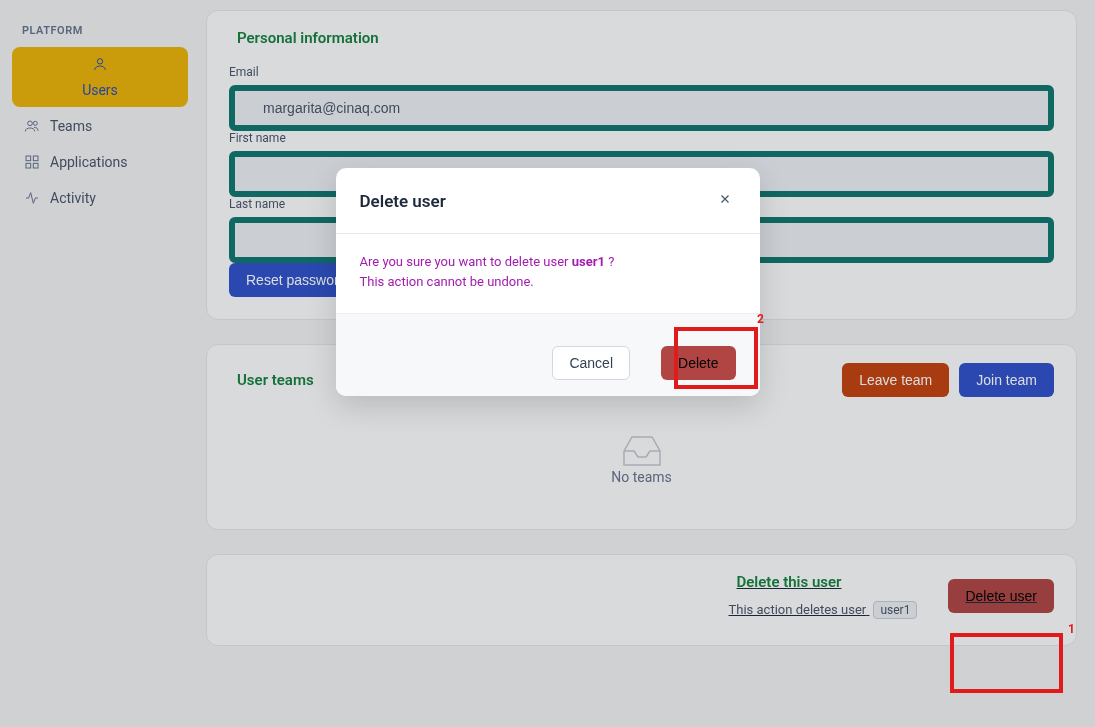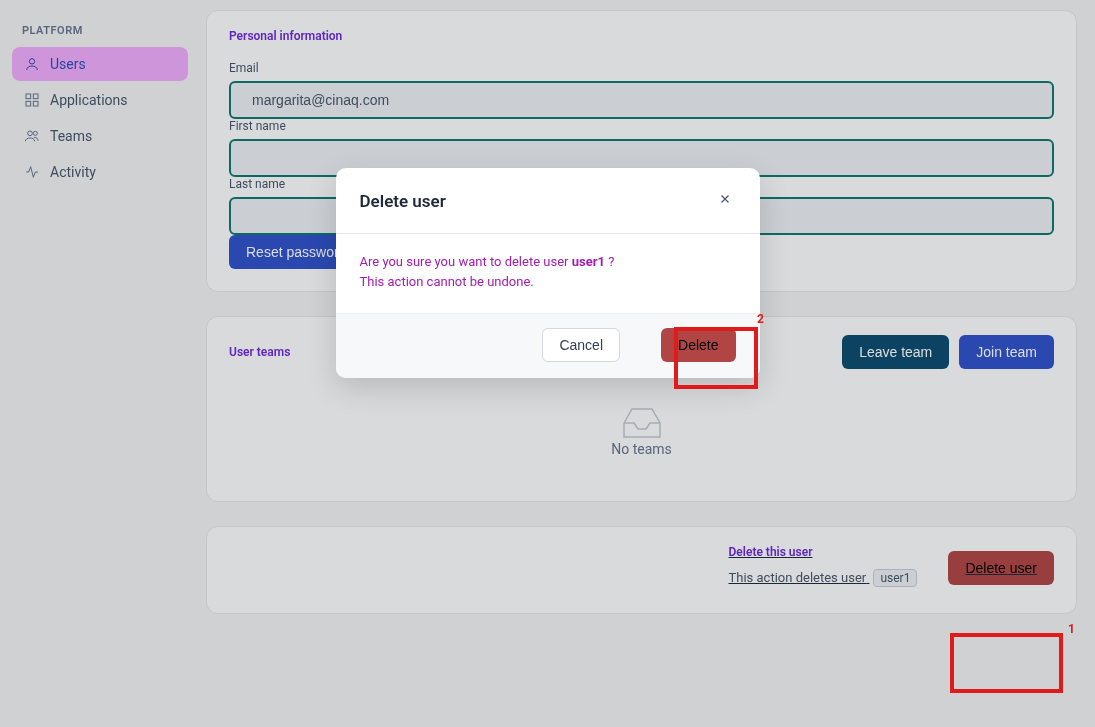--- a/index.html
+++ b/index.html
@@ -29,70 +29,72 @@
       display: flex;
       align-items: center;
       gap: 10px;
       padding: 9px 12px;
       border-radius: 8px;
       color: #475569;
       cursor: pointer;
       margin-bottom: 2px;
     }
     .sidebar-item.active {
-      background: #f0abfc;
+      background: #eab308;
       color: #2a4db5;
+      flex-direction: column;
     }
     .sidebar-item.active .icon { stroke: #2a4db5; }
     .icon { width: 16px; height: 16px; stroke: #64748b; fill: none; stroke-width: 1.5; flex-shrink: 0; }
     .main {
       flex: 1;
       padding: 10px 18px 20px 6px;
       overflow-y: auto;
     }
     .card {
       background: #fcfcfd;
       border: 1px solid #e2e5ea;
       border-radius: 12px;
       padding: 18px 22px 22px;
       margin-bottom: 24px;
     }
     .card-title {
-      font-size: 12px;
+      font-size: 15px;
       font-weight: 600;
-      color: #6d28d9;
+      color: #15803d;
       margin-bottom: 18px;
+      margin-left: 8px;
     }
     .field { margin-bottom: 0; }
     .field-label {
       font-size: 12px;
       color: #475569;
       margin-bottom: 6px;
       display: block;
     }
     .text-input {
       width: 100%;
-      padding: 9px 21px;
-      border: 2px solid #0f766e;
+      padding: 9px 28px;
+      border: 6px solid #0f766e;
       border-radius: 6px;
       background: #eceef2;
       color: #475569;
       font-size: 14px;
     }
     .btn {
       padding: 8px 16px;
       border-radius: 6px;
       border: 1px solid transparent;
       font-size: 14px;
       font-weight: 500;
       cursor: pointer;
     }
     .btn-primary { background: #2e51c9; color: #fff; }
     .btn-danger { background: #b14543; color: #000000; margin-left: 31px; }
-    .btn-danger-muted { background: #0c4a6e; color: #fff; }
+    .btn-danger-muted { background: #c2410c; color: #fff; }
     .btn-default { background: #fff; border-color: #d4d7de; color: #334155; }
     .teams-header {
       display: flex;
       justify-content: space-between;
       align-items: center;
       margin-bottom: 14px;
     }
     .teams-empty {
       display: flex;
       flex-direction: column;
@@ -145,25 +147,24 @@
       color: #475569;
       padding: 4px;
     }
     .modal-body {
       padding: 18px 24px 22px;
       color: #a21caf;
       font-size: 13px;
       line-height: 1.5;
     }
     .modal-footer {
-      padding: 14px 24px 16px;
+      padding: 32px 24px 16px;
       background: #f7f8fa;
       display: flex;
       justify-content: flex-end;
-      gap: 10px;
       border-top: 1px solid #eceef2;
     }
     .annot {
       position: absolute;
       border: 4px solid #e11b1b;
       pointer-events: none;
     }
     .annot-label {
       position: absolute;
       color: #e11b1b;
@@ -179,35 +180,35 @@
     <div class="sidebar-header">PLATFORM</div>
     <div class="sidebar-item active">
       <svg class="icon" viewBox="0 0 24 24">
           <circle cx="12" cy="8" r="4"></circle>
           <path d="M4 21c0-4 4-6 8-6s8 2 8 6"></path>
         </svg>
       <span>Users</span>
     </div>
     <div class="sidebar-item">
       <svg class="icon" viewBox="0 0 24 24">
+          <circle cx="9" cy="8" r="3.5"></circle>
+          <path d="M2 20c0-3.5 3.5-5 7-5s7 1.5 7 5"></path>
+          <circle cx="17" cy="8" r="3"></circle>
+          <path d="M15 14c3.5 0 6 1.5 6 5"></path>
+        </svg>
+      <span>Teams</span>
+    </div>
+    <div class="sidebar-item">
+      <svg class="icon" viewBox="0 0 24 24">
           <rect x="3" y="3" width="7" height="7"></rect>
           <rect x="14" y="3" width="7" height="7"></rect>
           <rect x="3" y="14" width="7" height="7"></rect>
           <rect x="14" y="14" width="7" height="7"></rect>
         </svg>
       <span>Applications</span>
-    </div>
-    <div class="sidebar-item">
-      <svg class="icon" viewBox="0 0 24 24">
-          <circle cx="9" cy="8" r="3.5"></circle>
-          <path d="M2 20c0-3.5 3.5-5 7-5s7 1.5 7 5"></path>
-          <circle cx="17" cy="8" r="3"></circle>
-          <path d="M15 14c3.5 0 6 1.5 6 5"></path>
-        </svg>
-      <span>Teams</span>
     </div>
     <div class="sidebar-item">
       <svg class="icon" viewBox="0 0 24 24">
           <path d="M3 12h4l3-8 4 16 3-8h4"></path>
         </svg>
       <span>Activity</span>
     </div>
   </aside>
 
   <main class="main">

